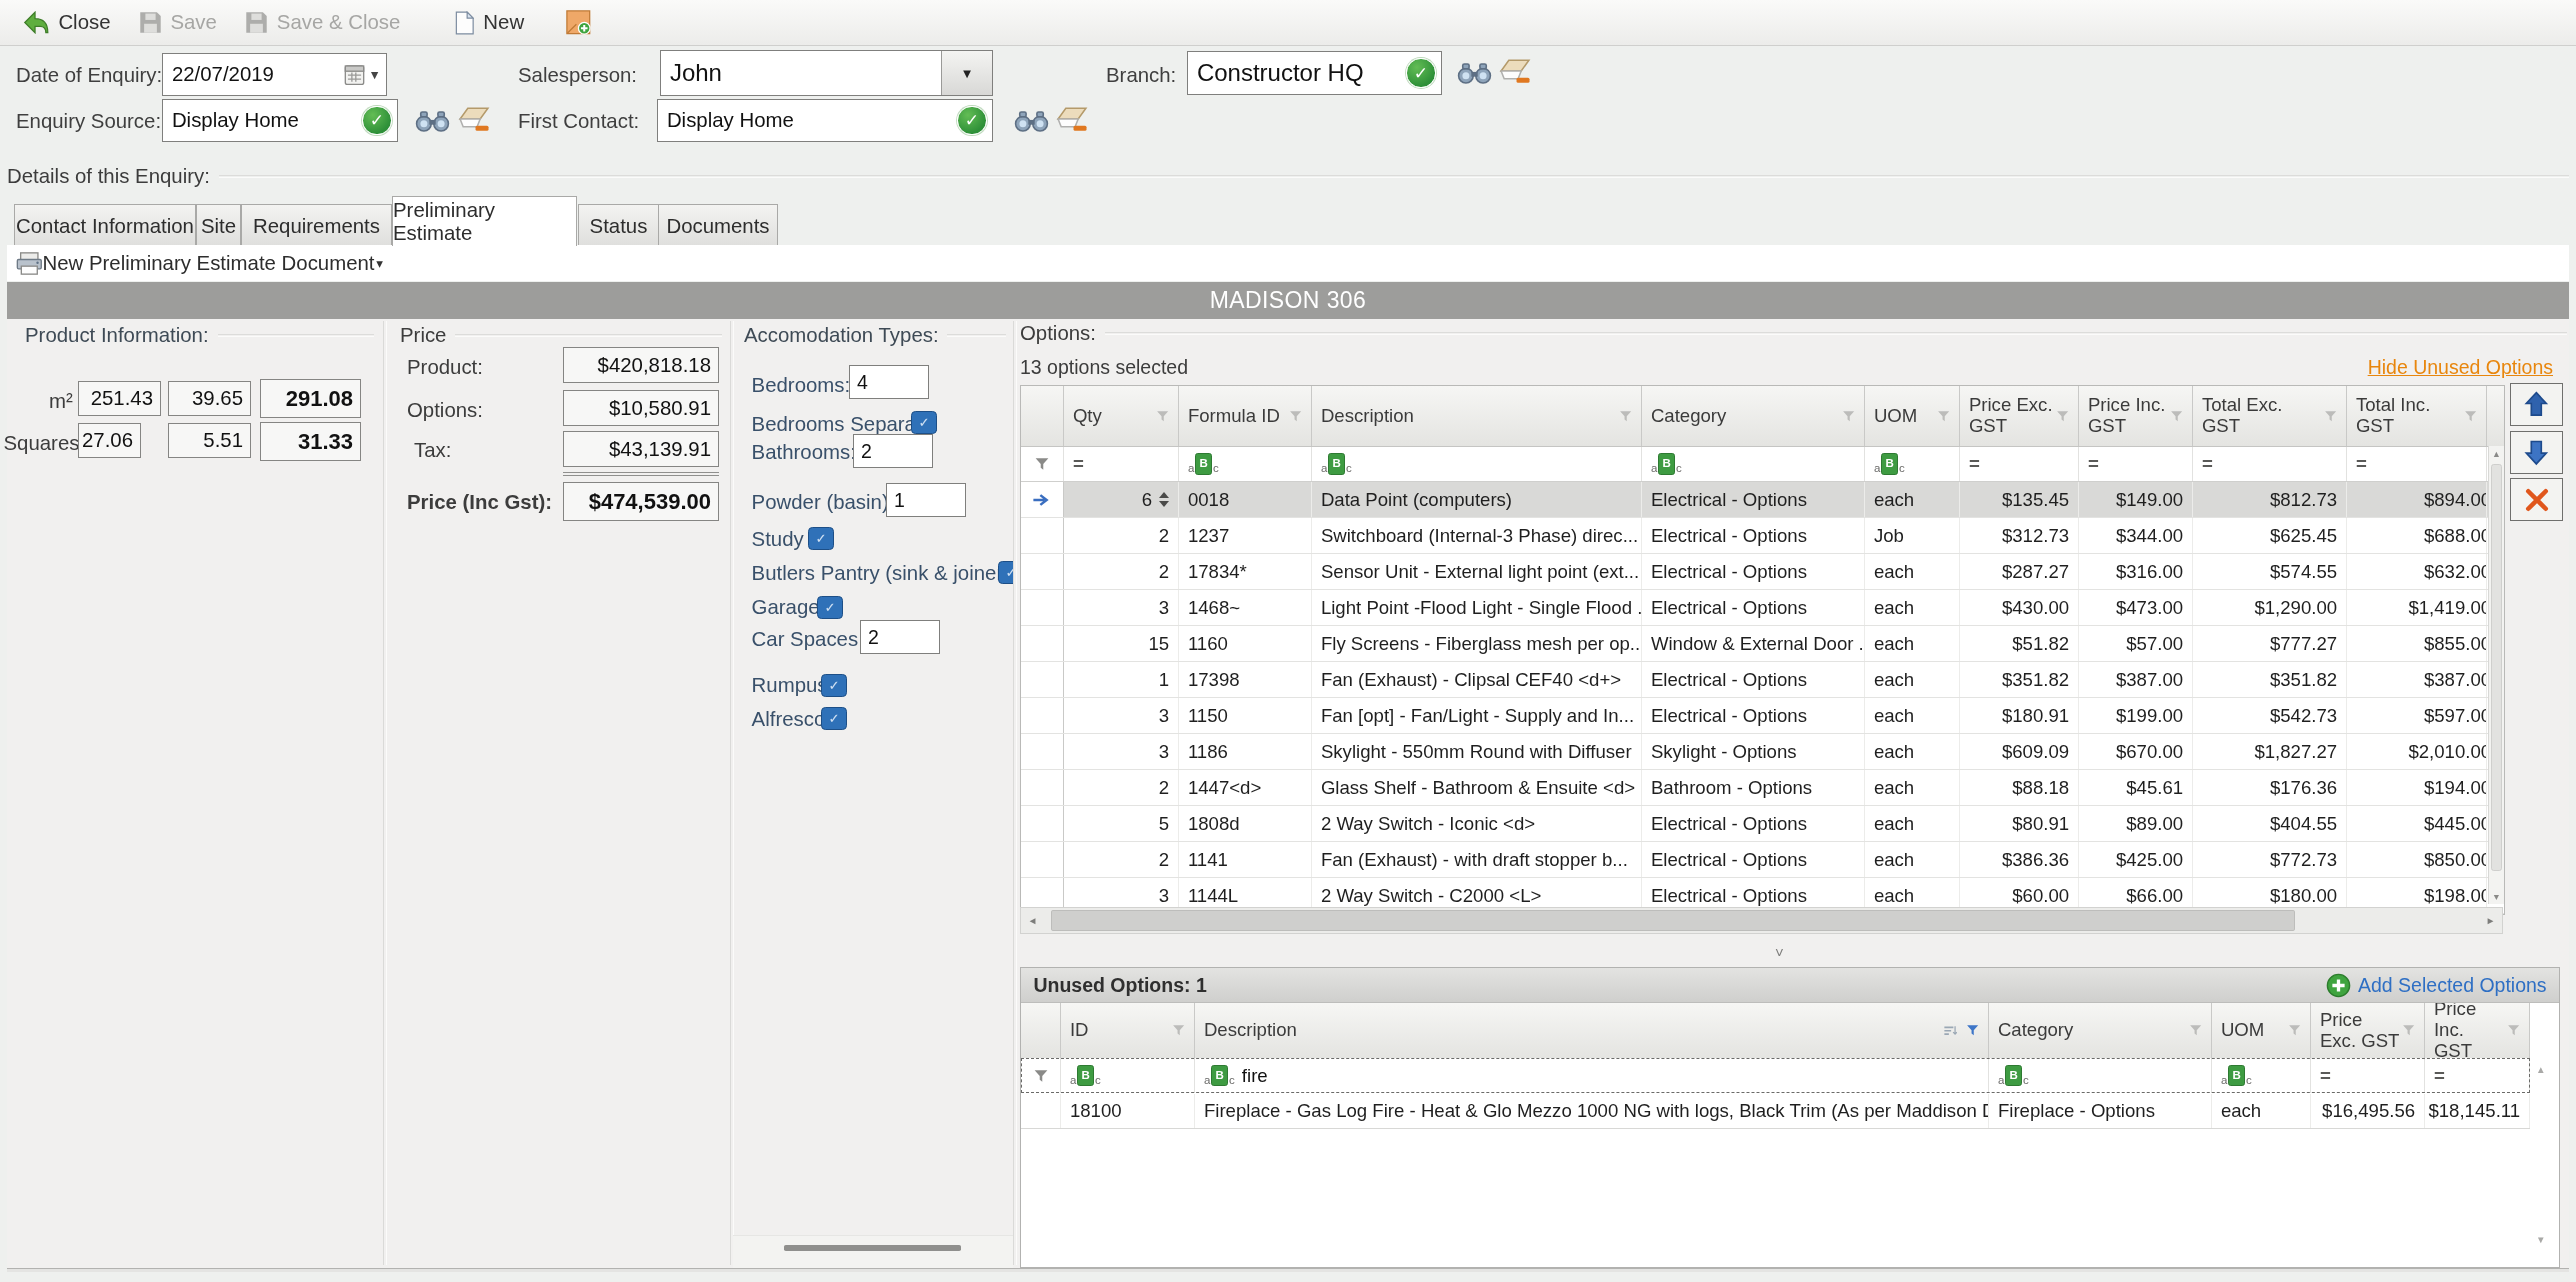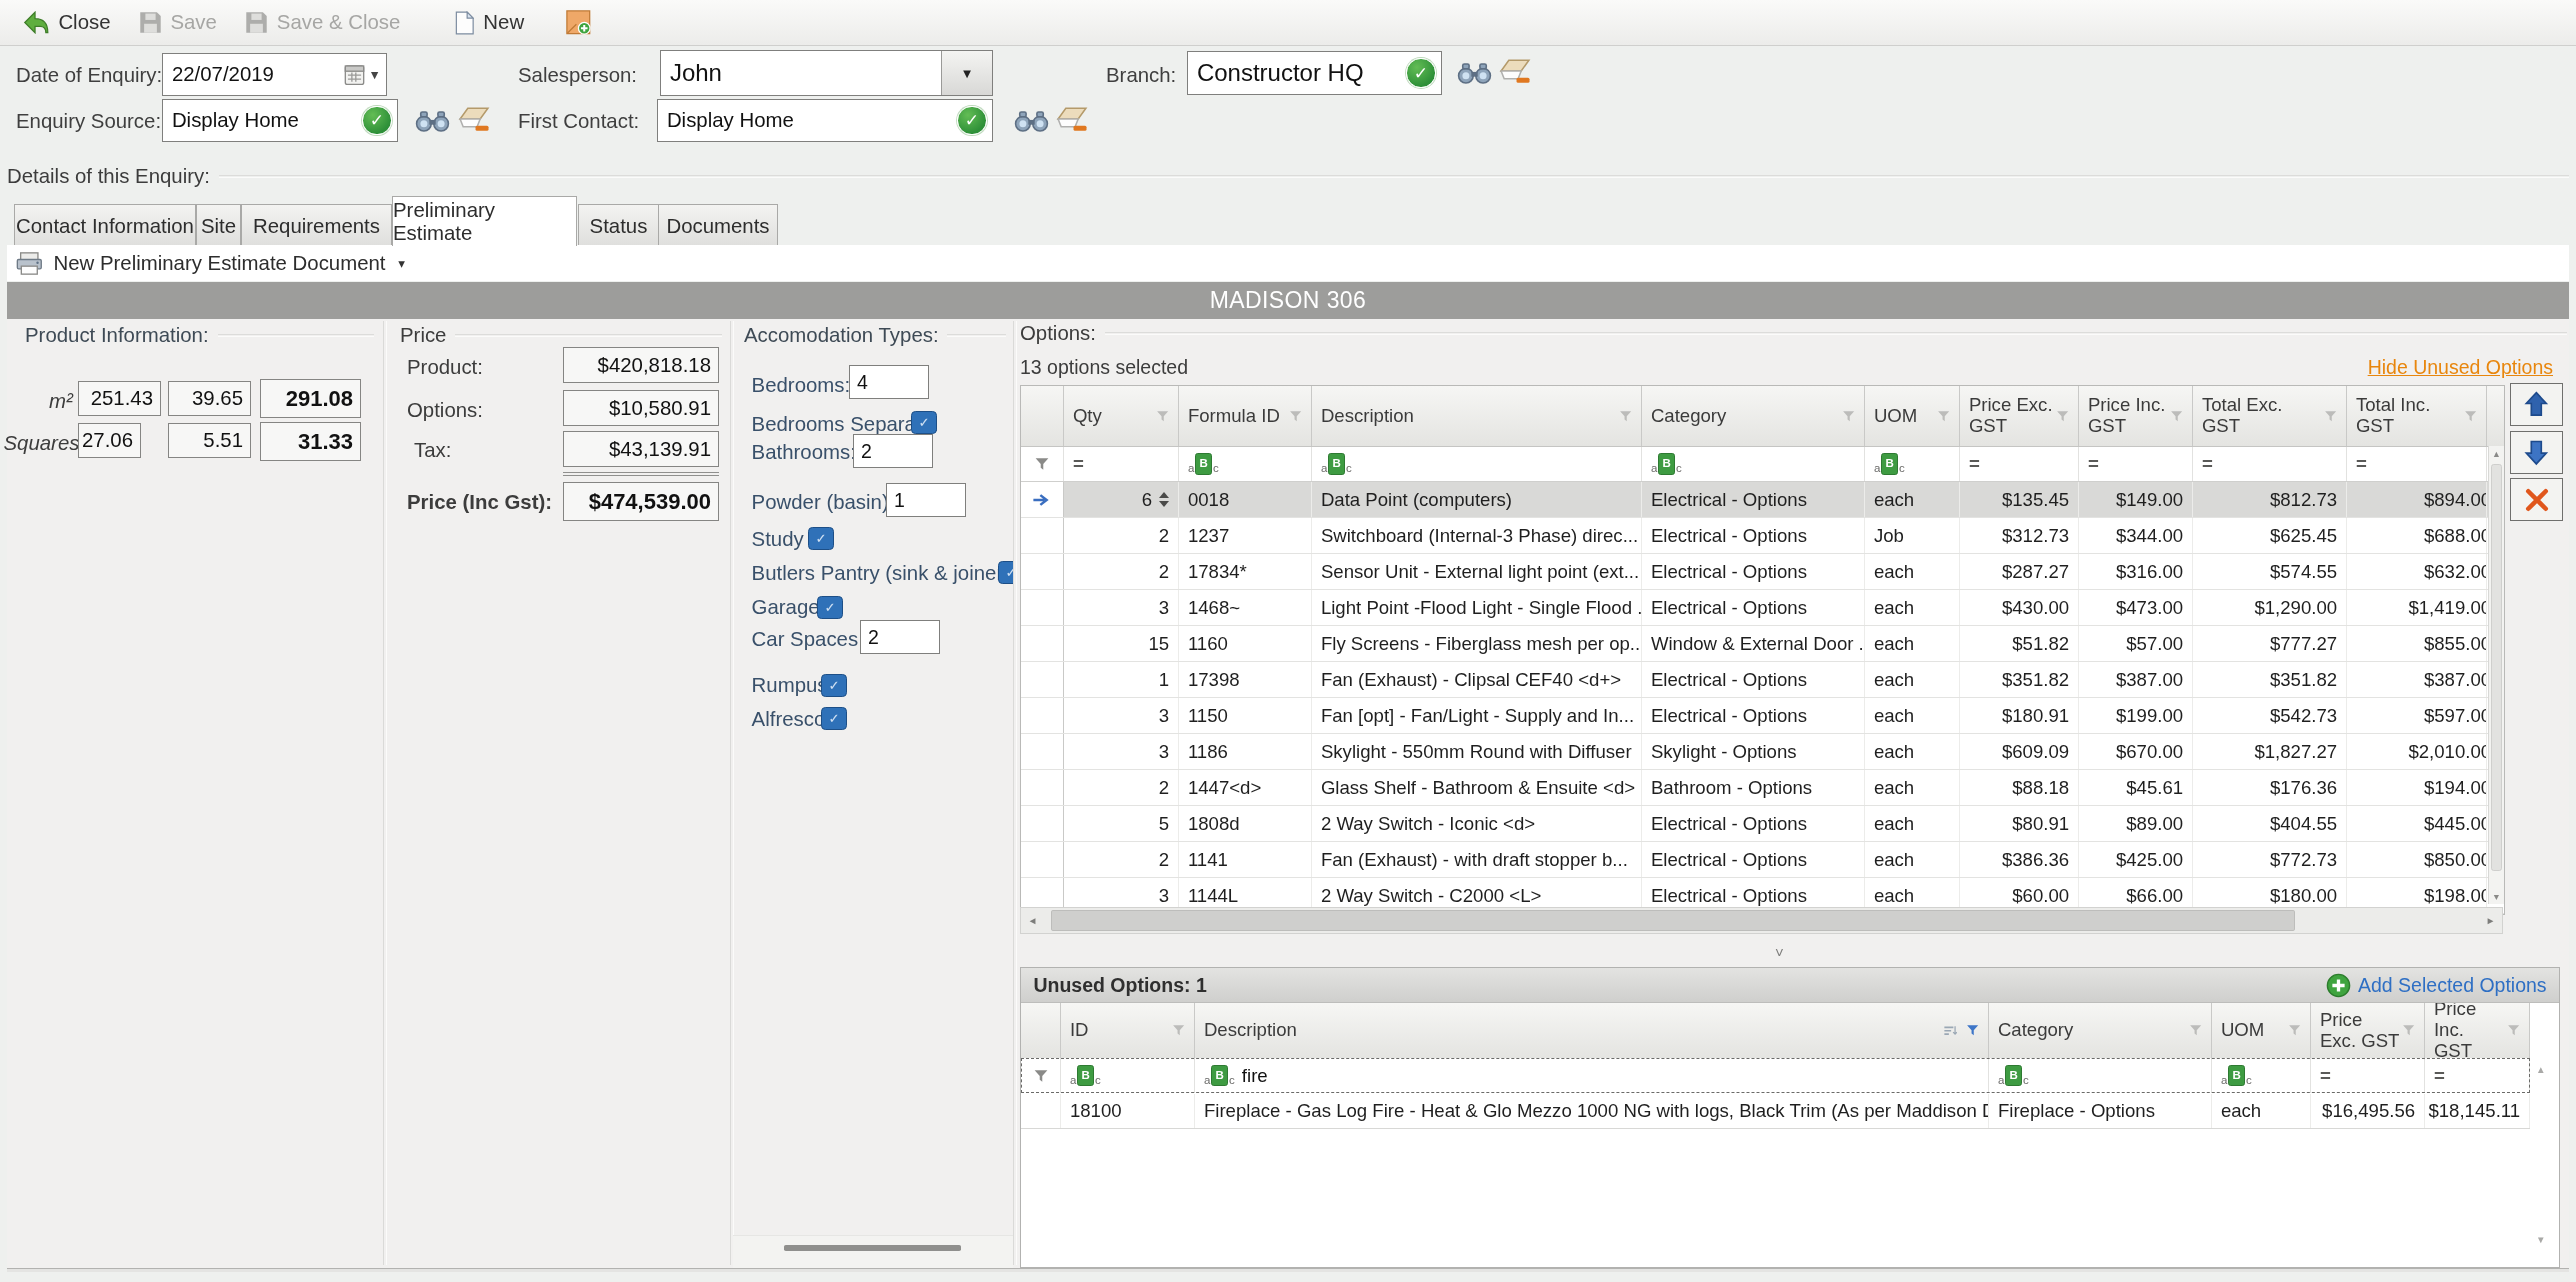--- a/index.html
+++ b/index.html
@@ -41,35 +41,35 @@
   .grp .gl{font-size:20.4px;color:#3e4a55;white-space:nowrap;}
   .grp .line{flex:1;height:1.8px;margin-left:8.9px;border-top:0.9px solid #dcdcda;border-bottom:0.9px solid #fbfbfa;}
 
   
   .tab{position:absolute;top:204px;height:43px;box-sizing:border-box;
     background:linear-gradient(#f3f3f1,#dededc);
     border:0.9px solid #a9a9a7;border-bottom:none;
     display:flex;align-items:center;justify-content:center;font-size:20.4px;color:#2d2d2d;z-index:1;}
   .tab.active{top:196px;height:50px;background:#fff;z-index:3;}
   #docbar{position:absolute;left:7px;top:245px;width:2562px;height:36px;background:#fff;z-index:2;
-    display:flex;align-items:center;gap:11px;padding-left:8.9px;box-sizing:border-box;}
+    display:flex;align-items:center;gap:0;padding-left:8.9px;box-sizing:border-box;}
   #docbar .txt{font-size:20.4px;color:#2d2d2d;}
   #docbar .caret{font-size:13.3px;color:#333;margin-left:1.8px;}
 
   
   #madbar{position:absolute;left:7px;top:282px;width:2562px;height:37px;background:#9d9d9b;
     color:#fff;font-size:23px;display:flex;align-items:center;justify-content:center;letter-spacing:0.4px;}
 
   #content-bg{position:absolute;left:7px;top:319px;width:2562px;height:950px;background:#f1f0ef;}
   .vdiv{position:absolute;top:321px;height:944px;width:1.8px;border-left:0.9px solid #dadad8;border-right:0.9px solid #fbfbfa;}
   #bottomframe{position:absolute;left:7px;top:1268px;width:2562px;height:2.7px;border-top:0.9px solid #b2b2b0;background:#e4e4e2;}
 
   
   .pihead{position:absolute;font-size:20.4px;text-decoration:underline;color:#3c3c3c;text-align:center;margin-top:40px;}
-  .pilabel{position:absolute;font-size:20.4px;color:#3c3c3c;text-align:right;font-style:italic;}
+  .pilabel{position:absolute;font-size:20.4px;color:#3c3c3c;text-align:right;}
   .pibox{position:absolute;height:35px;background:#f7f7f6;border:0.9px solid #858583;box-sizing:border-box;
     display:flex;align-items:center;justify-content:flex-end;padding-right:7px;font-size:20.4px;color:#111;}
   .pibox.total{font-weight:bold;font-size:22px;}
 
   
   .prlabel{position:absolute;font-size:20.4px;color:#3c3c3c;}
   .prlabel.bold{font-weight:bold;}
   .prbox{position:absolute;width:156px;height:36px;background:#f7f7f6;border:0.9px solid #858583;box-sizing:border-box;
     display:flex;align-items:center;justify-content:flex-end;padding-right:7px;font-size:20.4px;color:#111;}
   .prbox.total{font-weight:bold;font-size:22px;}

